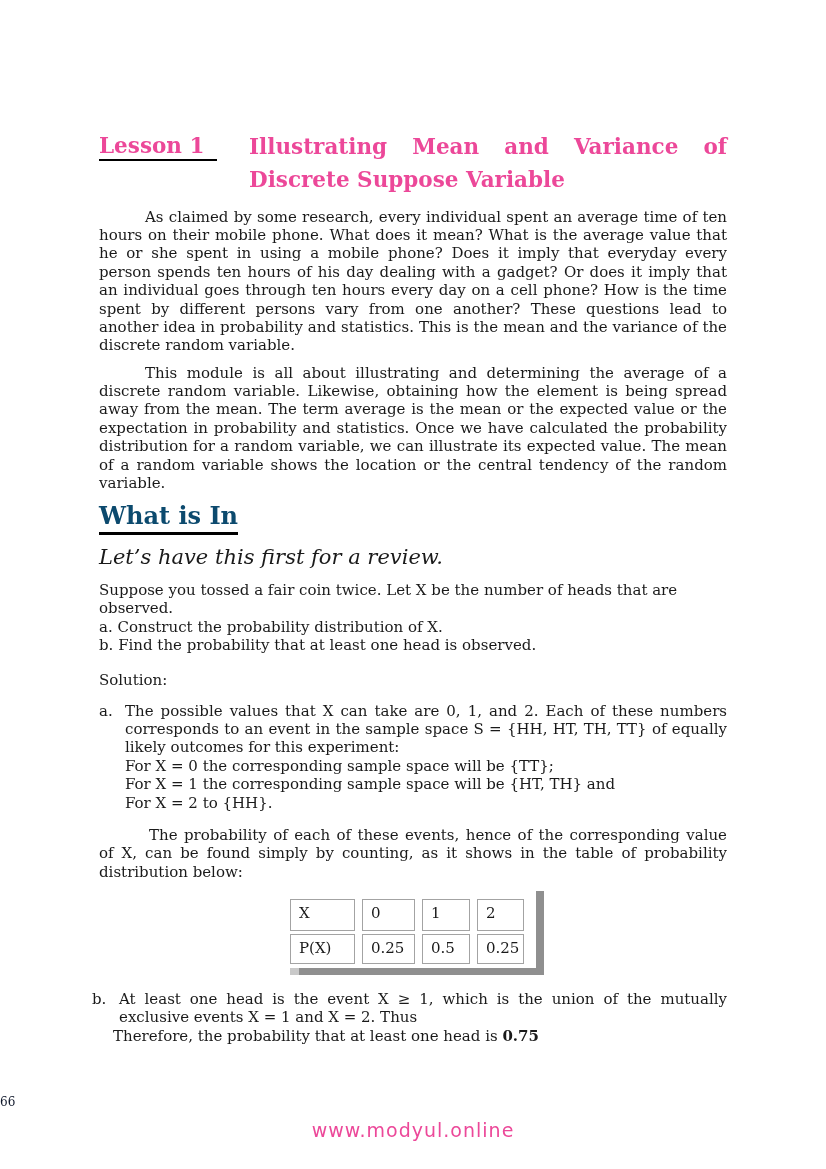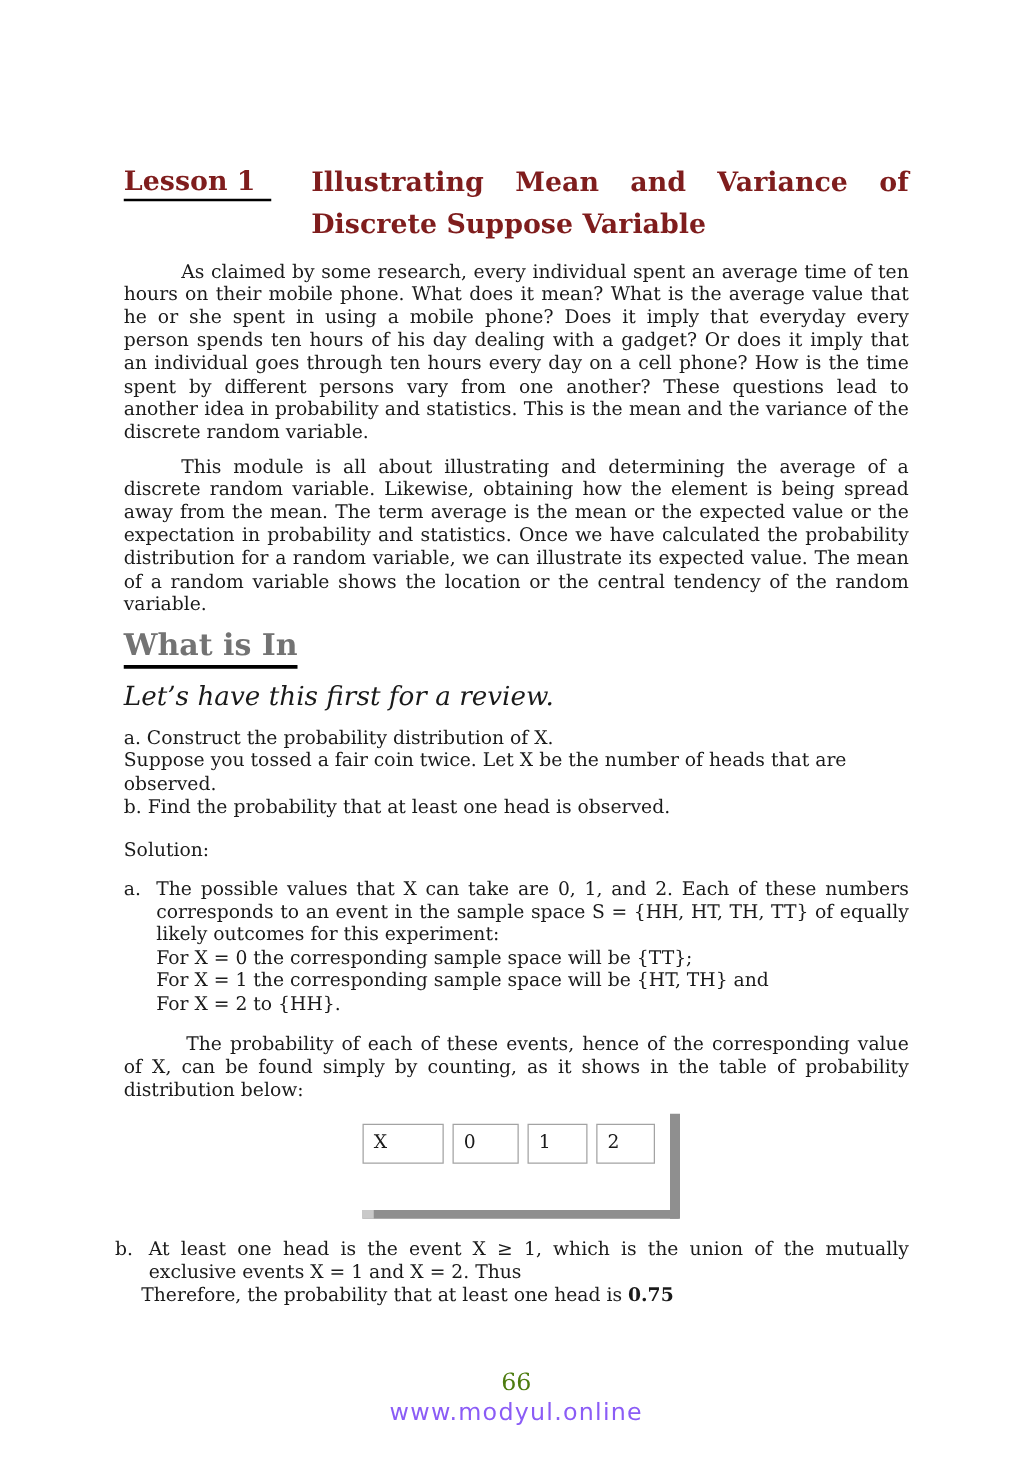--- a/index.html
+++ b/index.html
@@ -6,31 +6,31 @@
   html, body { background:#ffffff; }
   .page {
     width:826px; height:1169px; position:relative; overflow:hidden;
     background:#ffffff; color:#1a1a1a;
     font-family:"DejaVu Serif", serif;
     font-size:15px; line-height:1.225;
     padding:130px 99px 0 99px;
   }
 
   
-  .lesson-header { display:flex; margin-bottom:11px; color:#7f1d1d; }
+  .lesson-header { display:flex; margin-bottom:11px; color:#ec4899; }
   .lesson-label { flex:0 0 150px; font-size:21.5px; font-weight:bold; line-height:1.5; }
   .lesson-label .u { border-bottom:2px solid #000; padding-bottom:1px; padding-right:13px; }
   .lesson-title { flex:1; font-size:21.5px; font-weight:bold; line-height:1.55; }
   .title-line1 { text-align:justify; text-align-last:justify; }
 
   
   .para { text-align:justify; }
   .indent { text-indent:46px; }
   .mt9  { margin-top:9px; }
-  .section-heading { font-size:24px; font-weight:bold; color:#737373; margin-top:10px; line-height:1.2; }
+  .section-heading { font-size:24px; font-weight:bold; color:#0c4a6e; margin-top:10px; line-height:1.2; }
   .section-heading .u { border-bottom:3px solid #000; padding-bottom:2px; }
   .review-note { font-style:italic; font-size:21px; margin-top:14px; }
   .problem-block { margin-top:10px; }
   .solution-label { margin-top:17px; }
 
   .sol-row { display:flex; margin-top:12px; }
   .sol-row .marker { flex:0 0 26px; }
   .sol-body { flex:1; }
   .just { text-align:justify; }
   .note-para { margin-top:14px; text-indent:50px; text-align:justify; }
@@ -46,23 +46,23 @@
   .hbar-cap { position:absolute; left:191px; top:69px; width:9px; height:7px; background:#c9c9c9; }
 
   
   .sol-b { margin-left:-7px; }
   .sol-b .marker { flex:0 0 27px; }
   .formula { margin-top:1px; margin-left:-4px; }
   .therefore { margin-left:14px; }
   b { font-weight:bold; }
 
   
-  .page-number { position:absolute; top:1095px; left:0; width:100%; text-align:center; font-size:19px; color:#4d7c0f; }
+  .page-number { position:absolute; top:1095px; left:0; width:100%; font-size:12px; color:#0f172a; }
   .watermark { position:absolute; top:1119px; left:0; width:100%; text-align:center;
-               font-family:"DejaVu Sans", sans-serif; font-size:19px; letter-spacing:1px; color:#8b5cf6; }
+               font-family:"DejaVu Sans", sans-serif; font-size:19px; letter-spacing:1px; color:#ec4899; }
 </style>
 </head>
 <body>
 
 <div class="page">
 
   <div class="lesson-header">
     <div class="lesson-label"><span class="u">Lesson 1</span></div>
     <div class="lesson-title">
       <div class="title-line1">Illustrating Mean and Variance of</div>
@@ -71,22 +71,22 @@
   </div>
 
   <p class="para indent">As claimed by some research, every individual spent an average time of ten hours on their mobile phone. What does it mean? What is the average value that he or she spent in using a mobile phone? Does it imply that everyday every person spends ten hours of his day dealing with a gadget? Or does it imply that an individual goes through ten hours every day on a cell phone? How is the time spent by different persons vary from one another? These questions lead to another idea in probability and statistics. This is the mean and the variance of the discrete random variable.</p>
   <p class="para indent mt9">This module is all about illustrating and determining the average of a discrete random variable. Likewise, obtaining how the element is being spread away from the mean.  The term average is the mean or the expected value or the expectation in probability and statistics. Once we have calculated the probability distribution for a random variable, we can illustrate its expected value. The mean of a random variable shows the location or the central tendency of the random variable.</p>
 
   <h2 class="section-heading"><span class="u">What is In</span></h2>
 
   <p class="review-note">Let’s have this first for a review.</p>
 
   <div class="problem-block">
+    <div>Suppose you tossed a fair coin twice. Let X be the number of heads that are observed.</div>
     <div>a. Construct the probability distribution of X.</div>
-    <div>Suppose you tossed a fair coin twice. Let X be the number of heads that are observed.</div>
     <div>b. Find the probability that at least one head is observed.</div>
   </div>
 
   <p class="solution-label">Solution:</p>
 
   <div class="sol-row">
     <div class="marker">a.</div>
     <div class="sol-body">
       <div class="just">The possible values that X can take are 0, 1, and 2. Each of these numbers corresponds to an event in the sample space S = {HH, HT, TH, TT} of equally likely outcomes for this experiment:</div>
       <div>For X = 0 the corresponding sample space will be {TT};</div>
@@ -99,20 +99,26 @@
 
   <div class="table-area">
     <table class="dist-table">
       <tbody>
           <tr class="r0">
         <td class="c0">X</td>
         <td class="c1">0</td>
         <td class="c2">1</td>
         <td class="c3">2</td>
       </tr>
+      <tr class="r1">
+        <td class="c0">P(X)</td>
+        <td class="c1">0.25</td>
+        <td class="c2">0.5</td>
+        <td class="c3">0.25</td>
+      </tr>
     </tbody>
       </table>
     <div class="vbar"></div>
     <div class="hbar"></div>
     <div class="hbar-cap"></div>
   </div>
 
   <div class="sol-row sol-b">
     <div class="marker">b.</div>
     <div class="sol-body just">At least one head is the event X ≥ 1, which is the union of the mutually  exclusive events X = 1 and X = 2. Thus</div>

